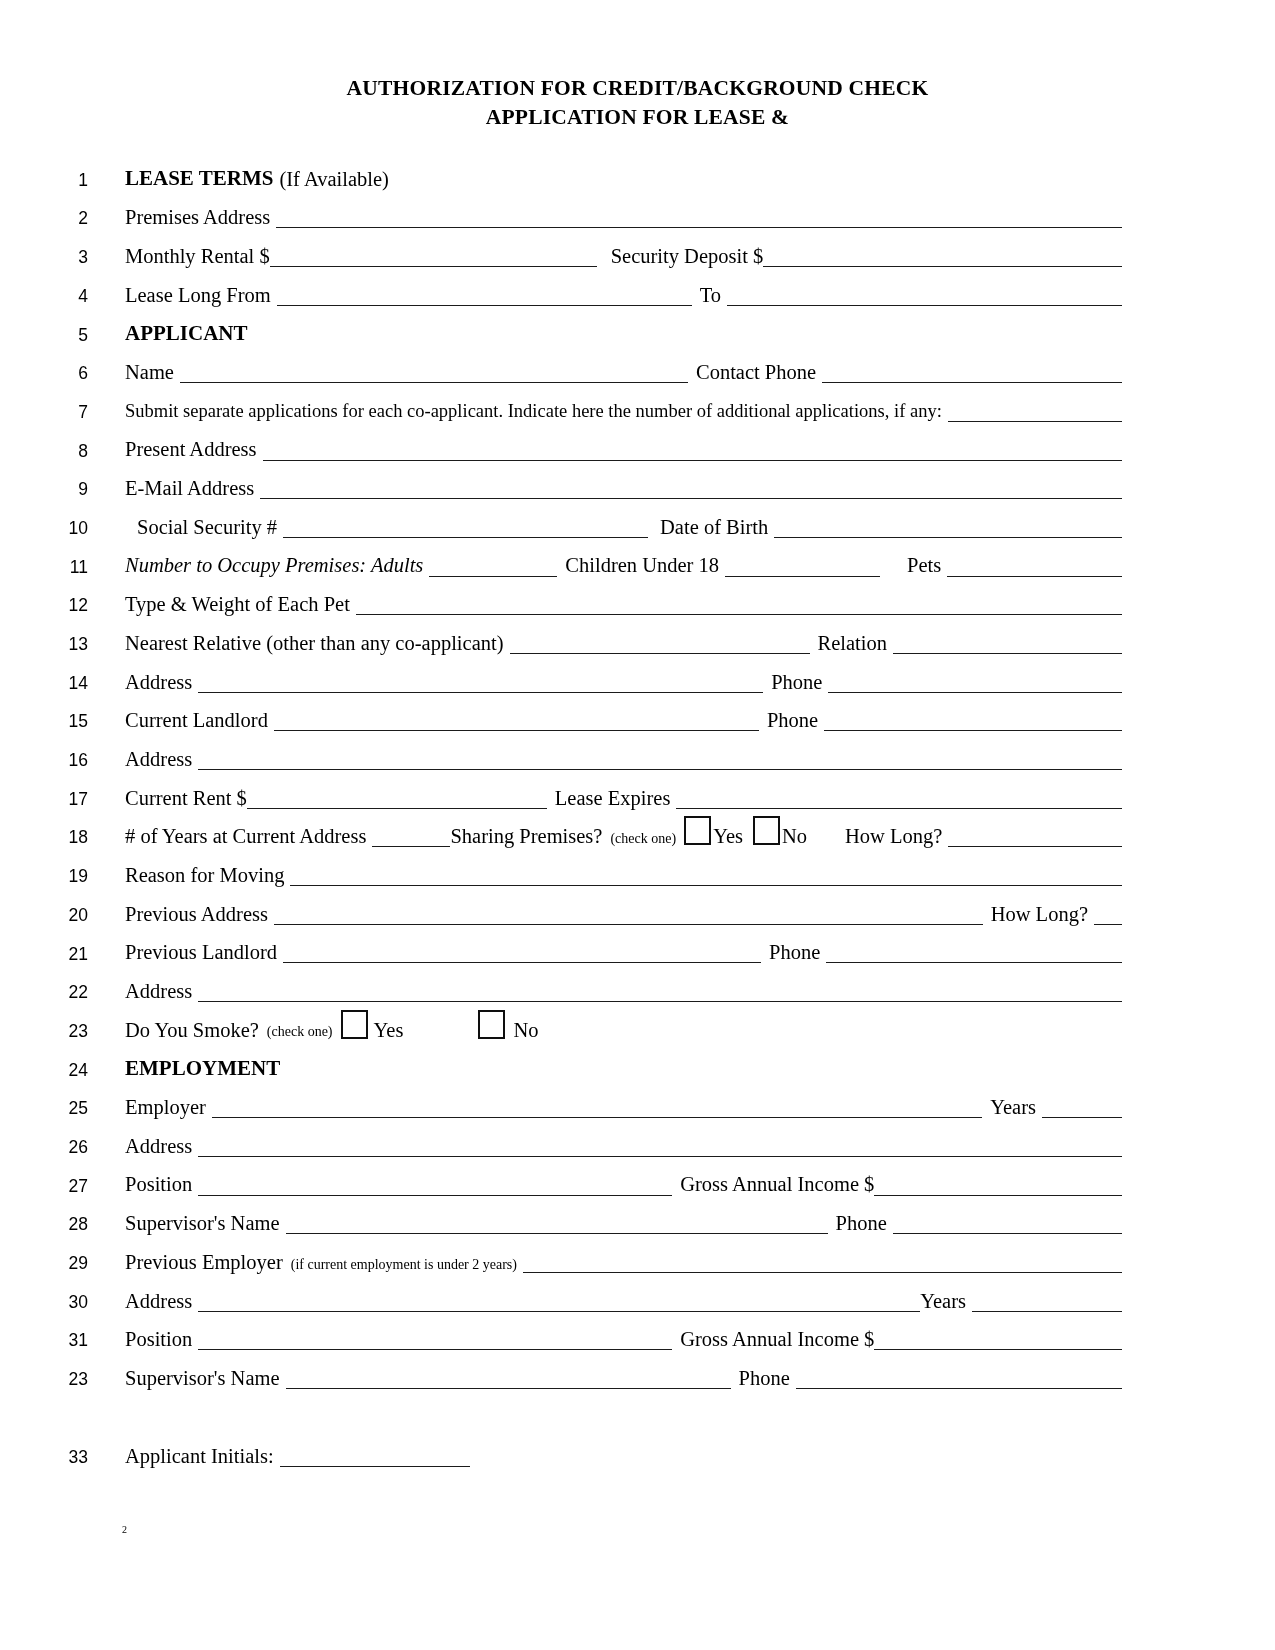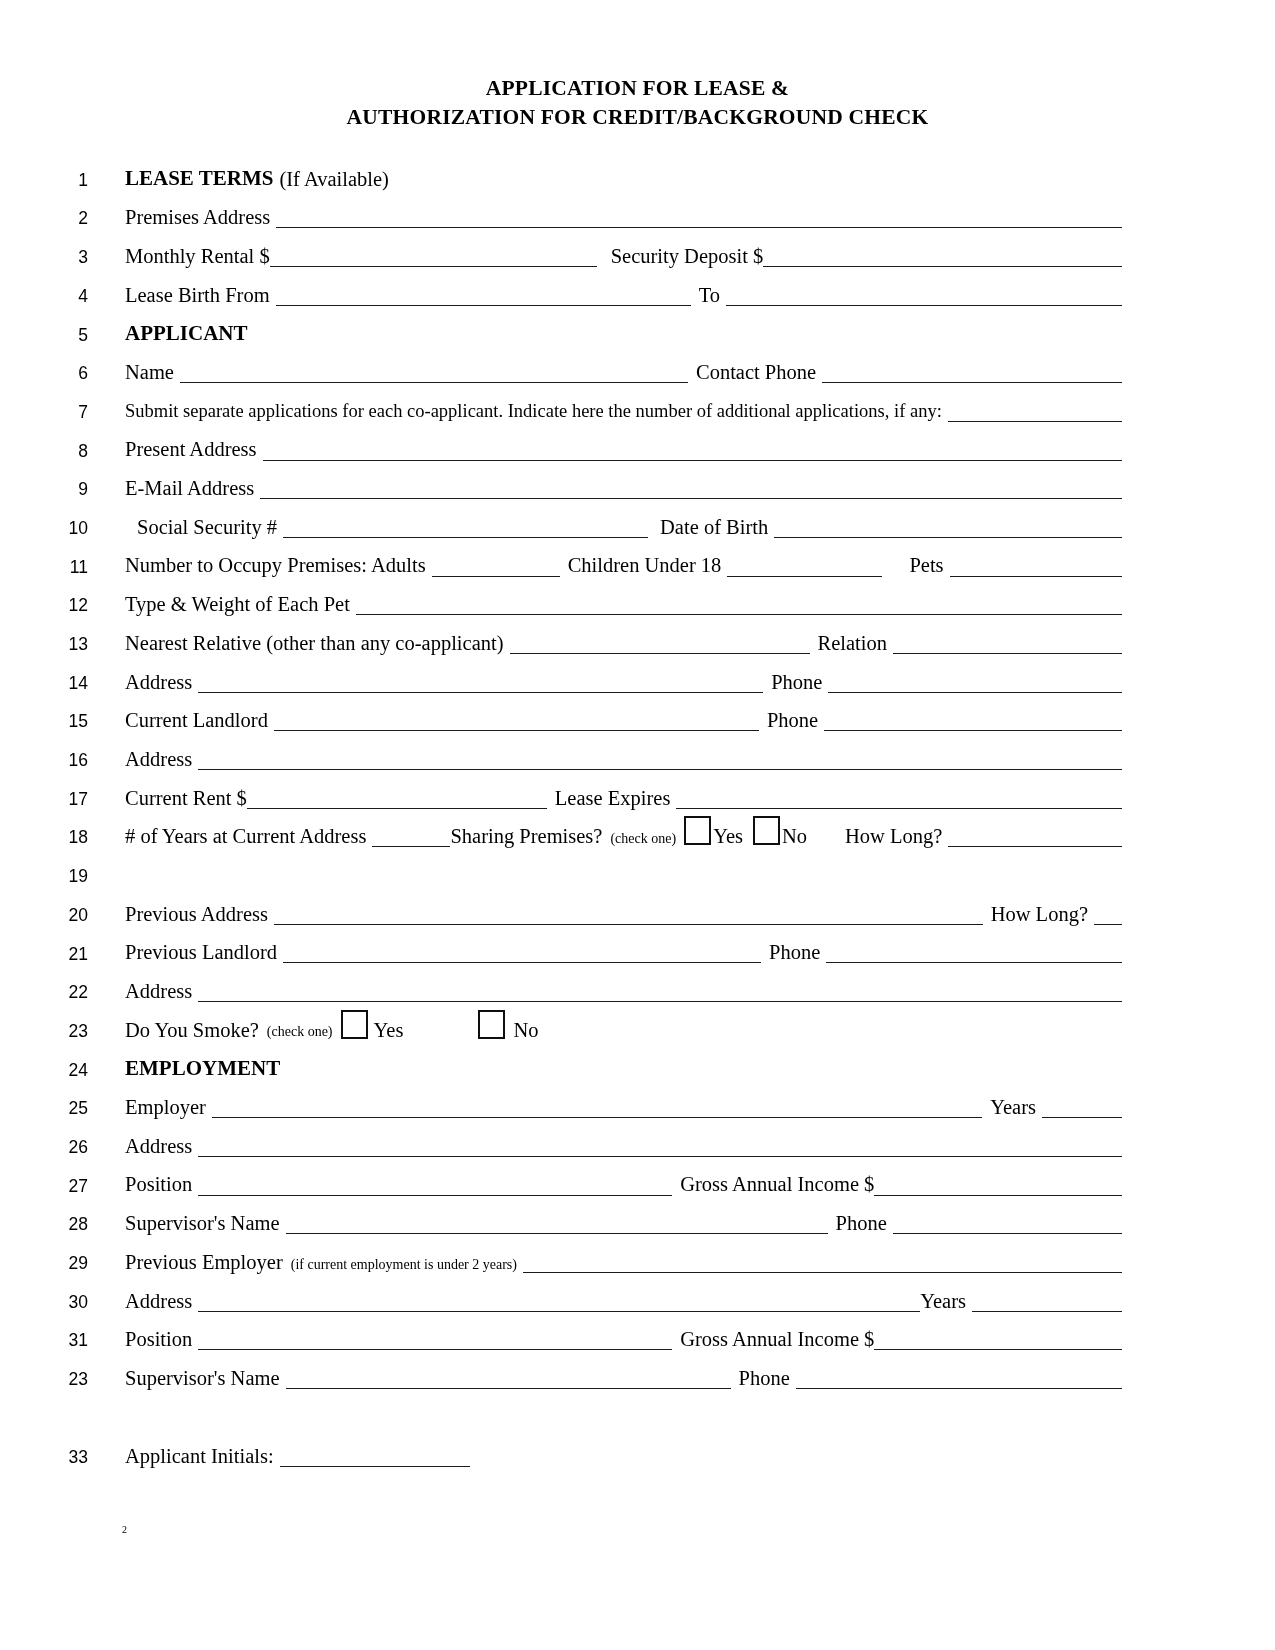--- a/index.html
+++ b/index.html
@@ -23,22 +23,22 @@
       flex:0 0 auto;margin-bottom:2px;box-sizing:content-box;}
   .gap{flex:0 0 auto;}
   .footnote{position:absolute;left:122px;top:1524px;font-size:10px;}
   .pagenum{position:absolute;left:0;right:0;top:1546px;text-align:center;font-size:20px;}
 </style>
 </head>
 <body>
 
 <div class="page">
   <div class="title">
+    <div>AUTHORIZATION FOR CREDIT/BACKGROUND CHECK</div>
     <div>APPLICATION FOR LEASE &amp;</div>
-    <div>AUTHORIZATION FOR CREDIT/BACKGROUND CHECK</div>
   </div>
 
   <div class="rows" id="form-rows">
       <div class="row">
         <div class="num">1</div>
         <div class="content">
           <span class="lbl b" style="margin-left: 0px;">LEASE TERMS</span>
           <span class="lbl" style="margin-left: 6px;">(If Available)</span>
         </div>
       </div>
@@ -54,21 +54,21 @@
         <div class="content">
           <span class="lbl" style="margin-left: 0px;">Monthly Rental $</span>
           <span class="blank" style="width: 327px; margin-left: 0px;"></span>
           <span class="lbl" style="margin-left: 14px;">Security Deposit $</span>
           <span class="blank grow" style="margin-left: 0px;"></span>
         </div>
       </div>
       <div class="row">
         <div class="num">4</div>
         <div class="content">
-          <span class="lbl" style="margin-left: 0px;">Lease Birth From</span>
+          <span class="lbl" style="margin-left: 0px;">Lease Long From</span>
           <span class="blank" style="width: 415px; margin-left: 6px;"></span>
           <span class="lbl" style="margin-left: 8px;">To</span>
           <span class="blank grow" style="margin-left: 6px;"></span>
         </div>
       </div>
       <div class="row">
         <div class="num">5</div>
         <div class="content">
           <span class="lbl b" style="margin-left: 0px;">APPLICANT</span>
         </div>
@@ -108,21 +108,21 @@
         <div class="content">
           <span class="lbl" style="margin-left: 12px; text-align: center;">Social Security #</span>
           <span class="blank" style="width: 365px; margin-left: 6px;"></span>
           <span class="lbl" style="margin-left: 12px;">Date of Birth</span>
           <span class="blank grow" style="margin-left: 6px;"></span>
         </div>
       </div>
       <div class="row">
         <div class="num">11</div>
         <div class="content">
-          <span class="lbl" style="margin-left: 0px;">Number to Occupy Premises: Adults</span>
+          <span class="lbl" style="margin-left: 0px; font-style: italic;">Number to Occupy Premises: Adults</span>
           <span class="blank" style="width: 128px; margin-left: 6px;"></span>
           <span class="lbl" style="margin-left: 8px;">Children Under 18</span>
           <span class="blank" style="width: 155px; margin-left: 6px;"></span>
           <span class="lbl" style="margin-left: 27px;">Pets</span>
           <span class="blank grow" style="margin-left: 6px;"></span>
         </div>
       </div>
       <div class="row">
         <div class="num">12</div>
         <div class="content">
@@ -184,20 +184,24 @@
           <span class="lbl" style="margin-left: 2px;">Yes</span>
           <span class="cb" style="margin-left: 10px;"></span>
           <span class="lbl" style="margin-left: 2px;">No</span>
           <span class="gap" style="width: 30px; margin-left: 0px;"></span>
           <span class="lbl" style="margin-left: 8px;">How Long?</span>
           <span class="blank grow" style="margin-left: 6px;"></span>
         </div>
       </div>
       <div class="row">
         <div class="num">19</div>
+        <div class="content">
+          <span class="lbl" style="margin-left: 0px;">Reason for Moving</span>
+          <span class="blank grow" style="margin-left: 6px;"></span>
+        </div>
       </div>
       <div class="row">
         <div class="num">20</div>
         <div class="content">
           <span class="lbl" style="margin-left: 0px;">Previous Address</span>
           <span class="blank grow" style="margin-left: 6px;"></span>
           <span class="lbl" style="margin-left: 8px;">How Long?</span>
           <span class="blank" style="width: 28px; margin-left: 6px;"></span>
         </div>
       </div>

